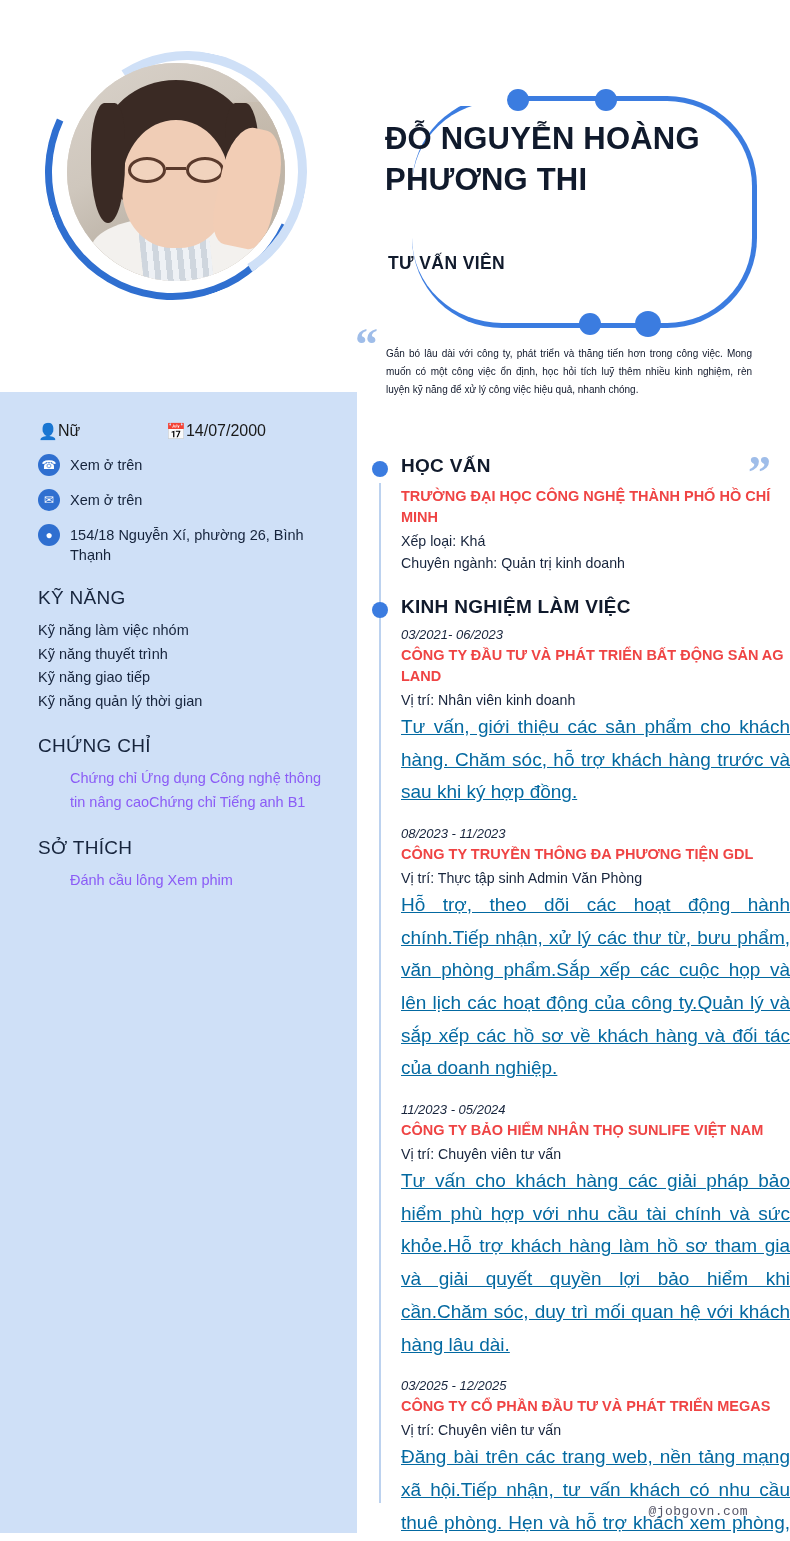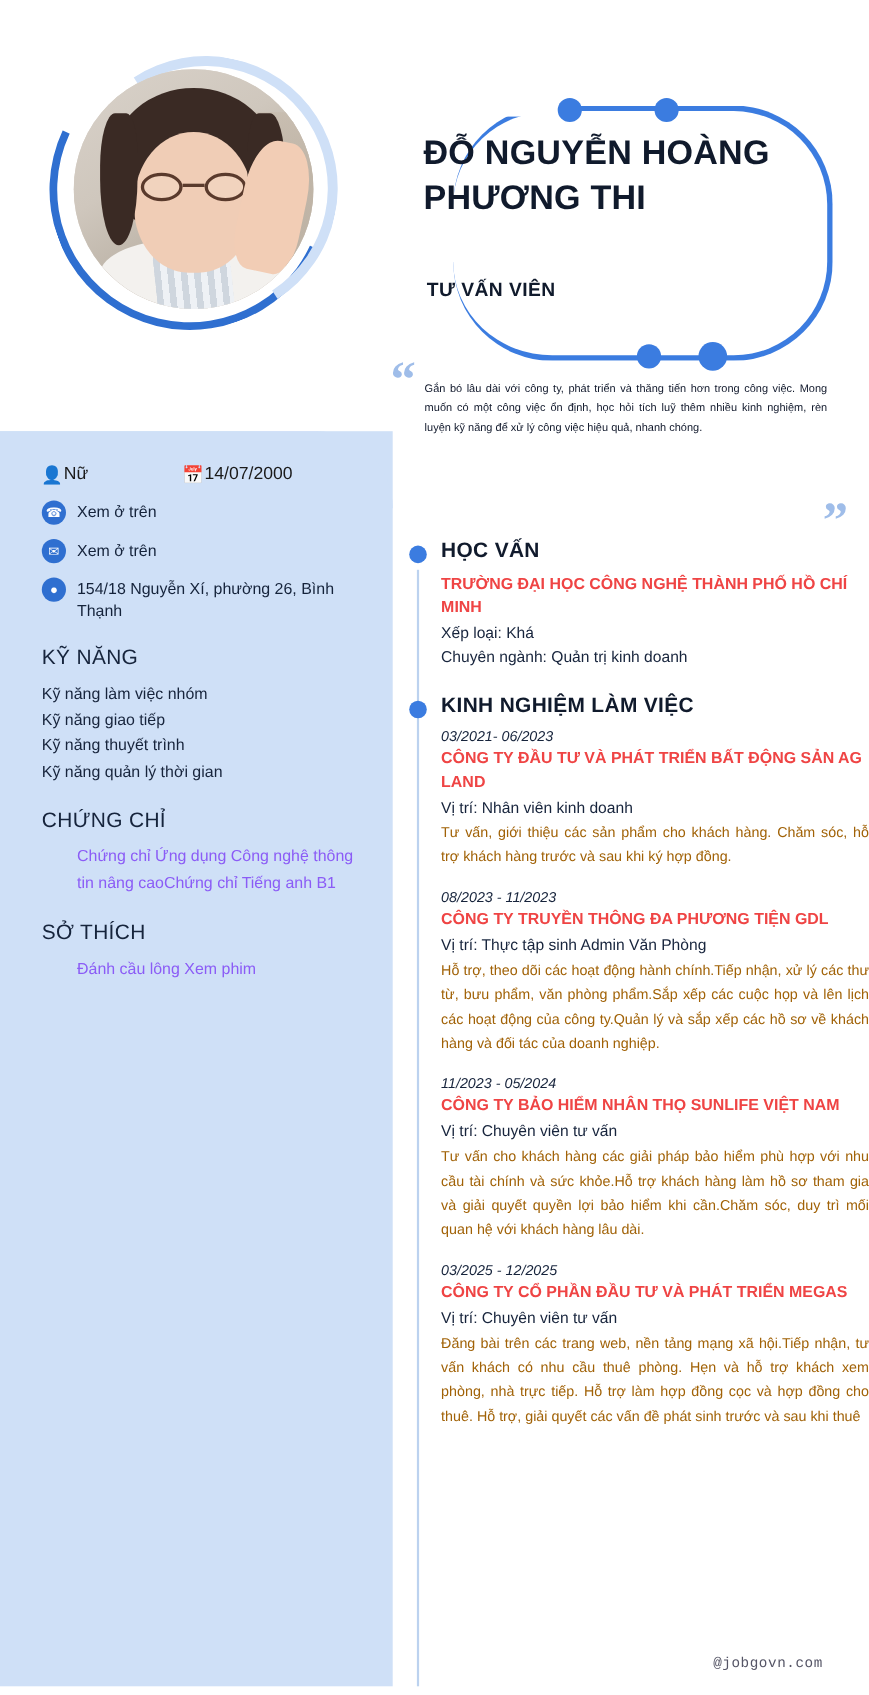--- a/index.html
+++ b/index.html
@@ -304,21 +304,20 @@
     text-align: justify;
   }
 
   
   .right-col {
     position: absolute;
     left: 357px;
     top: 455px;
     width: 433px;
     bottom: 0;
-    margin-top: 35px;
   }
   .timeline {
     position: absolute;
     left: 22px;
     top: 28px;
     width: 2px;
     height: 1020px;
     background: #bcd2ef;
   }
   .rsec { position: relative; padding-left: 44px; margin-bottom: 4px; }
@@ -350,24 +349,25 @@
     color: #ef4444;
     line-height: 1.45;
     margin-bottom: 2px;
   }
   .entry .line {
     font-size: 14.2px;
     color: #17243c;
     line-height: 1.55;
   }
   .entry .desc {
-    font-size: 13px;
-    color: #a16207;
+    font-size: 19px;
+    color: #0369a1;
     line-height: 1.72;
     text-align: justify;
+    text-decoration: underline;
   }
   .edu-wrap { margin-bottom: 22px; }
 
   .footer-brand {
     position: absolute;
     right: 42px;
     bottom: 22px;
     font-family: "Liberation Mono", monospace;
     font-size: 13px;
     color: #556;
@@ -412,22 +412,22 @@
         <span class="txt">Xem ở trên</span>
       </div>
 
       <div class="info-row">
         <span class="ico">●</span>
         <span class="txt">154/18 Nguyễn Xí, phường 26, Bình Thạnh</span>
       </div>
 
       <div class="sec-title">KỸ NĂNG</div>
       <div class="skill-item">Kỹ năng làm việc nhóm</div>
+      <div class="skill-item">Kỹ năng thuyết trình</div>
       <div class="skill-item">Kỹ năng giao tiếp</div>
-      <div class="skill-item">Kỹ năng thuyết trình</div>
       <div class="skill-item">Kỹ năng quản lý thời gian</div>
 
       <div class="sec-title">CHỨNG CHỈ</div>
       <div class="para">Chứng chỉ Ứng dụng Công nghệ thông tin nâng caoChứng chỉ Tiếng anh B1</div>
 
       <div class="sec-title">SỞ THÍCH</div>
       <div class="para">Đánh cầu lông Xem phim</div>
 
     </div>
   </div>

